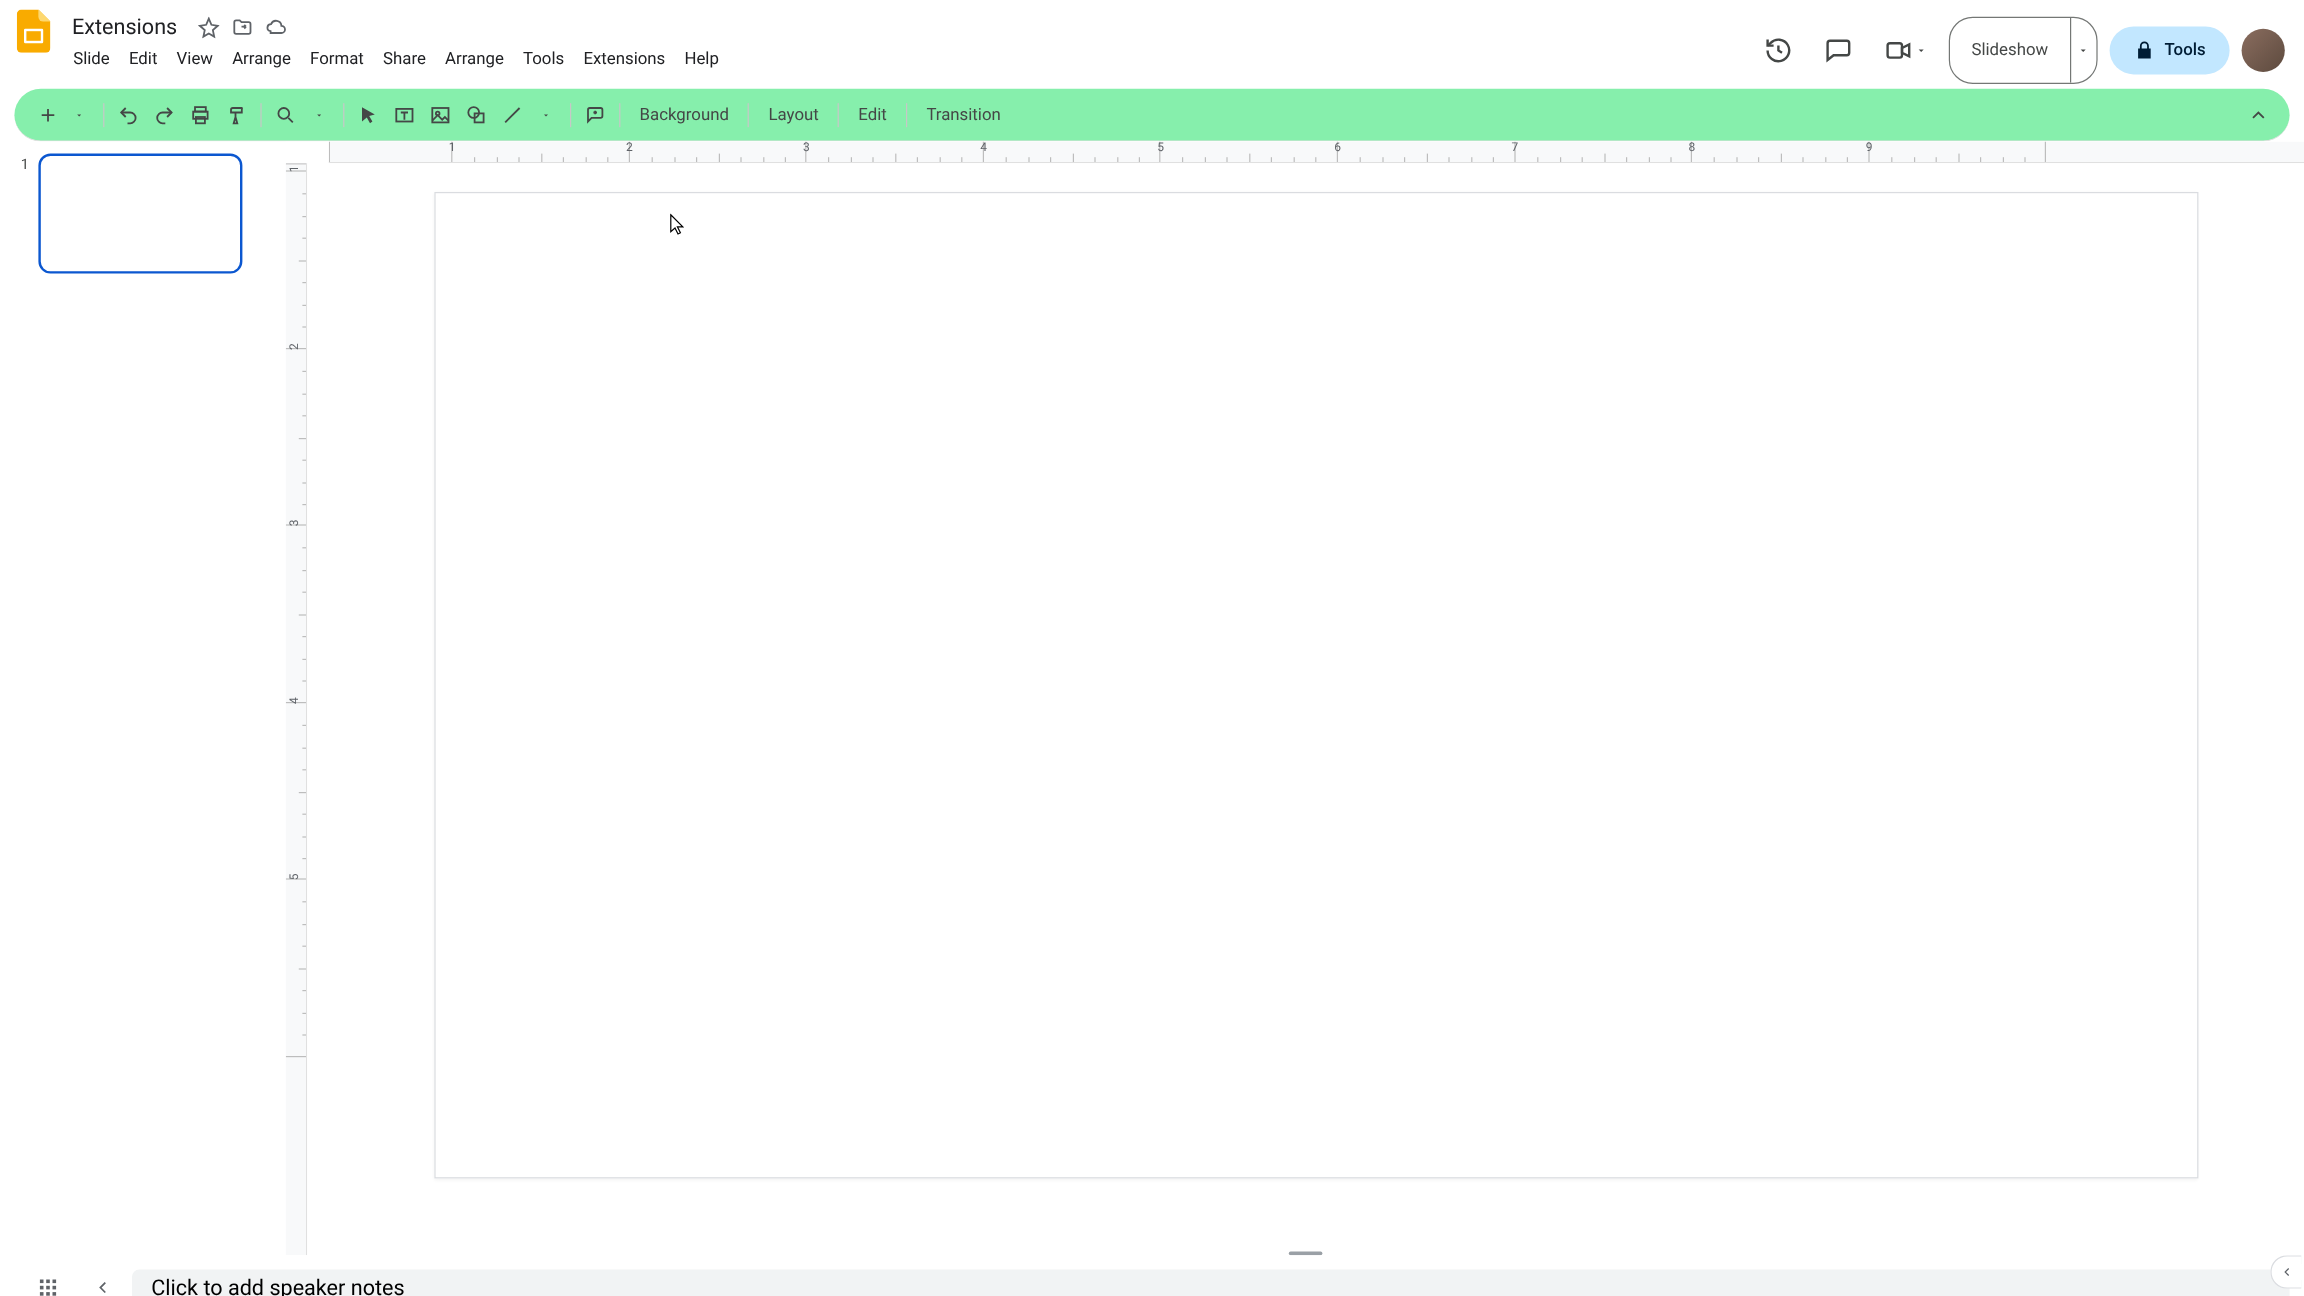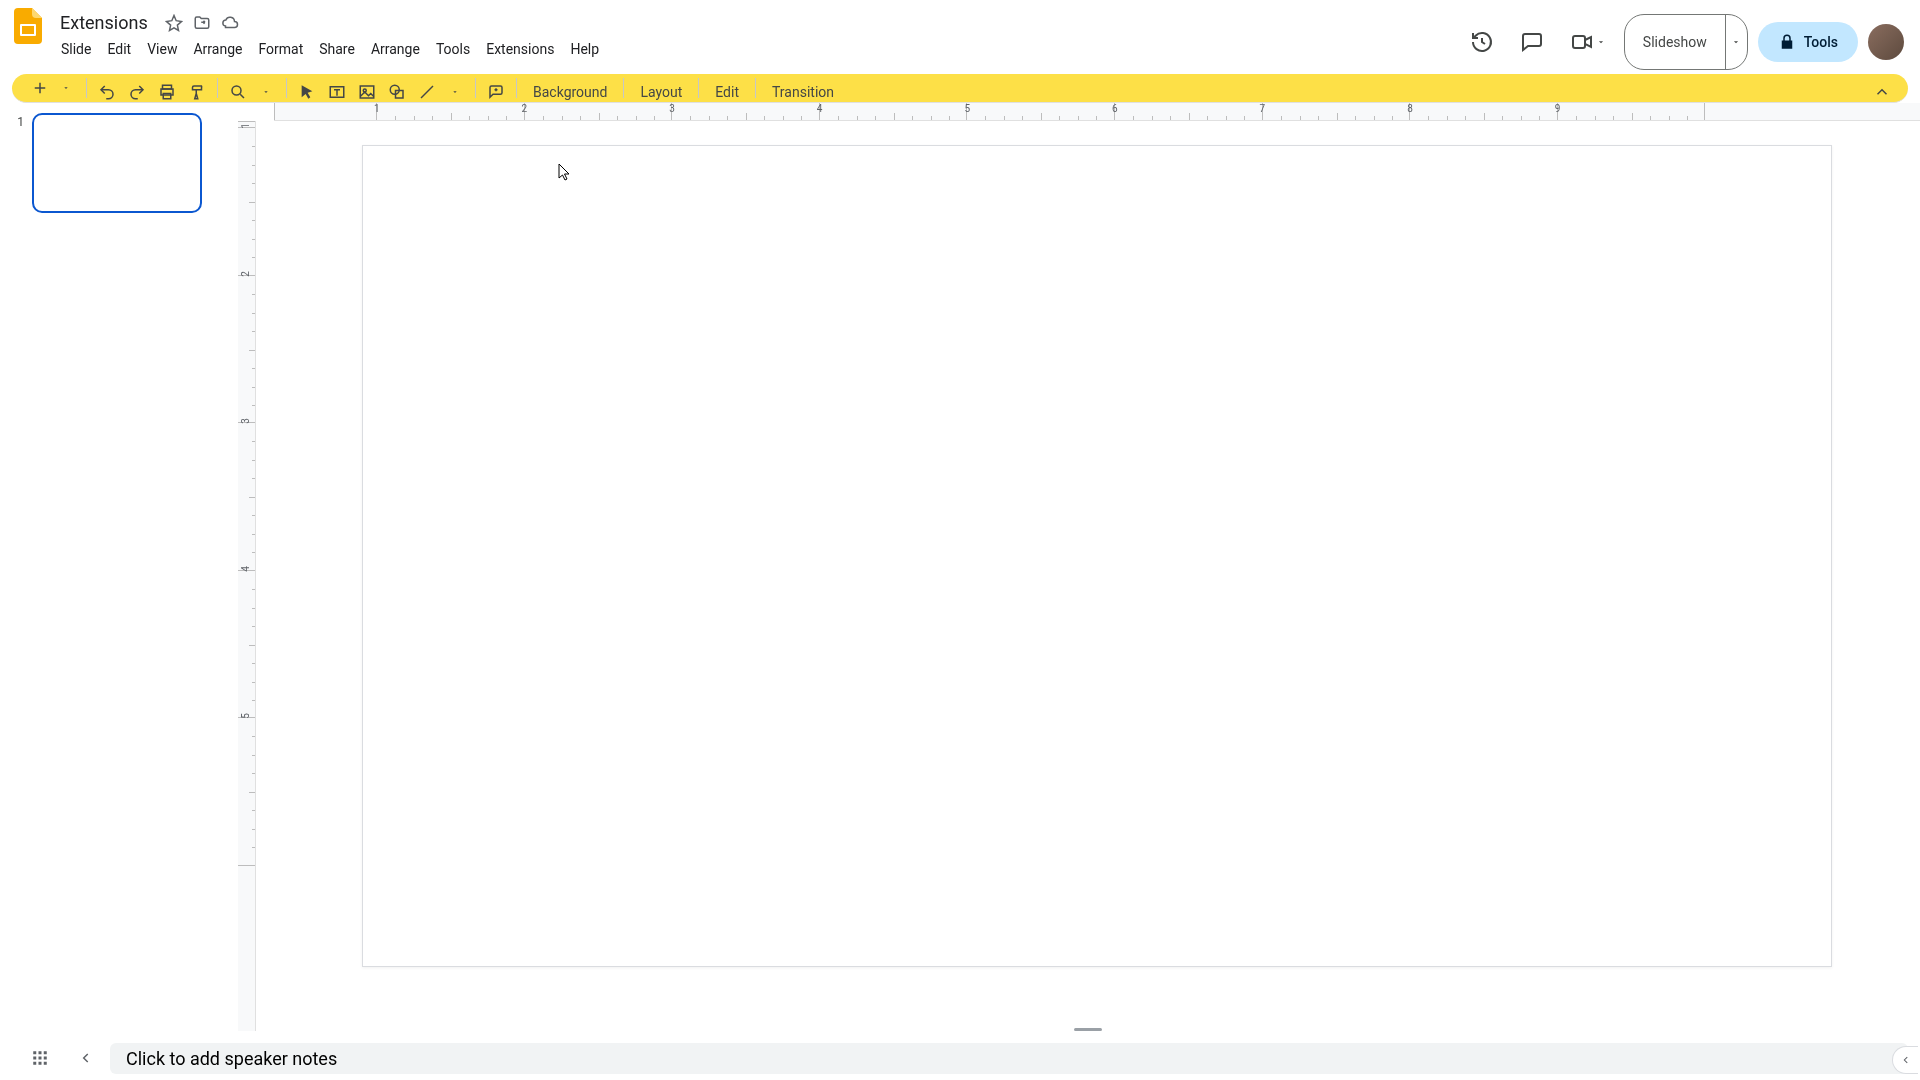--- a/index.html
+++ b/index.html
@@ -18,21 +18,21 @@
 
 .header-right { display:flex; align-items:center; gap:10px; margin-left:auto; padding-top:6px; }
 .hr-icon { width:40px; height:40px; display:flex; align-items:center; justify-content:center; border-radius:50%; cursor:pointer; color:#444746; }
 .present-group { display:flex; align-items:center; border:1px solid #747775; border-radius:20px; height:56px; overflow:hidden; }
 .slideshow-btn { padding:0 18px; height:100%; display:flex; align-items:center; font-size:14px; color:#444746; cursor:pointer; }
 .present-drop { width:22px; height:100%; display:flex; align-items:center; justify-content:center; border-left:1px solid #747775; cursor:pointer; color:#444746;}
 .share-btn { display:flex; align-items:center; gap:8px; background:#c2e7ff; color:#001d35; padding:0 20px; height:40px; border-radius:20px; font-size:14px; font-weight:500; cursor:pointer; }
 .avatar { width:36px; height:36px; border-radius:50%; background:linear-gradient(135deg,#8a6d5f,#5d4a3e); cursor:pointer; }
 
 
-.toolbar { display:flex; gap:2px; padding:4px 12px 4px 14px; border-bottom:1px solid #e0e0e0; height:29px; background:#fde047; margin:4px 12px 0 12px; border-radius:24px; }
+.toolbar { display:flex; align-items:center; gap:2px; padding:4px 12px 4px 14px; border-bottom:1px solid #e0e0e0; height:44px; background:#86efac; margin:4px 12px 0 12px; border-radius:24px; }
 .tb-btn { min-width:28px; height:28px; display:flex; align-items:center; justify-content:center; border-radius:4px; cursor:pointer; color:#444746; padding:0 2px; }
 .tb-btn.text { padding:0 10px; font-size:14px; color:#444746; }
 .tb-sep { width:1px; height:20px; background:#c7c7c7; margin:0 4px; }
 .tb-drop { width:12px; display:flex; align-items:center; justify-content:center; margin-left:-2px; }
 .new-slide-group { display:flex; align-items:center; }
 .tb-spacer { flex:1; }
 .tb-right-chevron { width:28px; height:28px; display:flex; align-items:center; justify-content:center; cursor:pointer; color:#444746; }
 
 
 .body { display:flex; height:calc(100% - 98px - 54px); }

